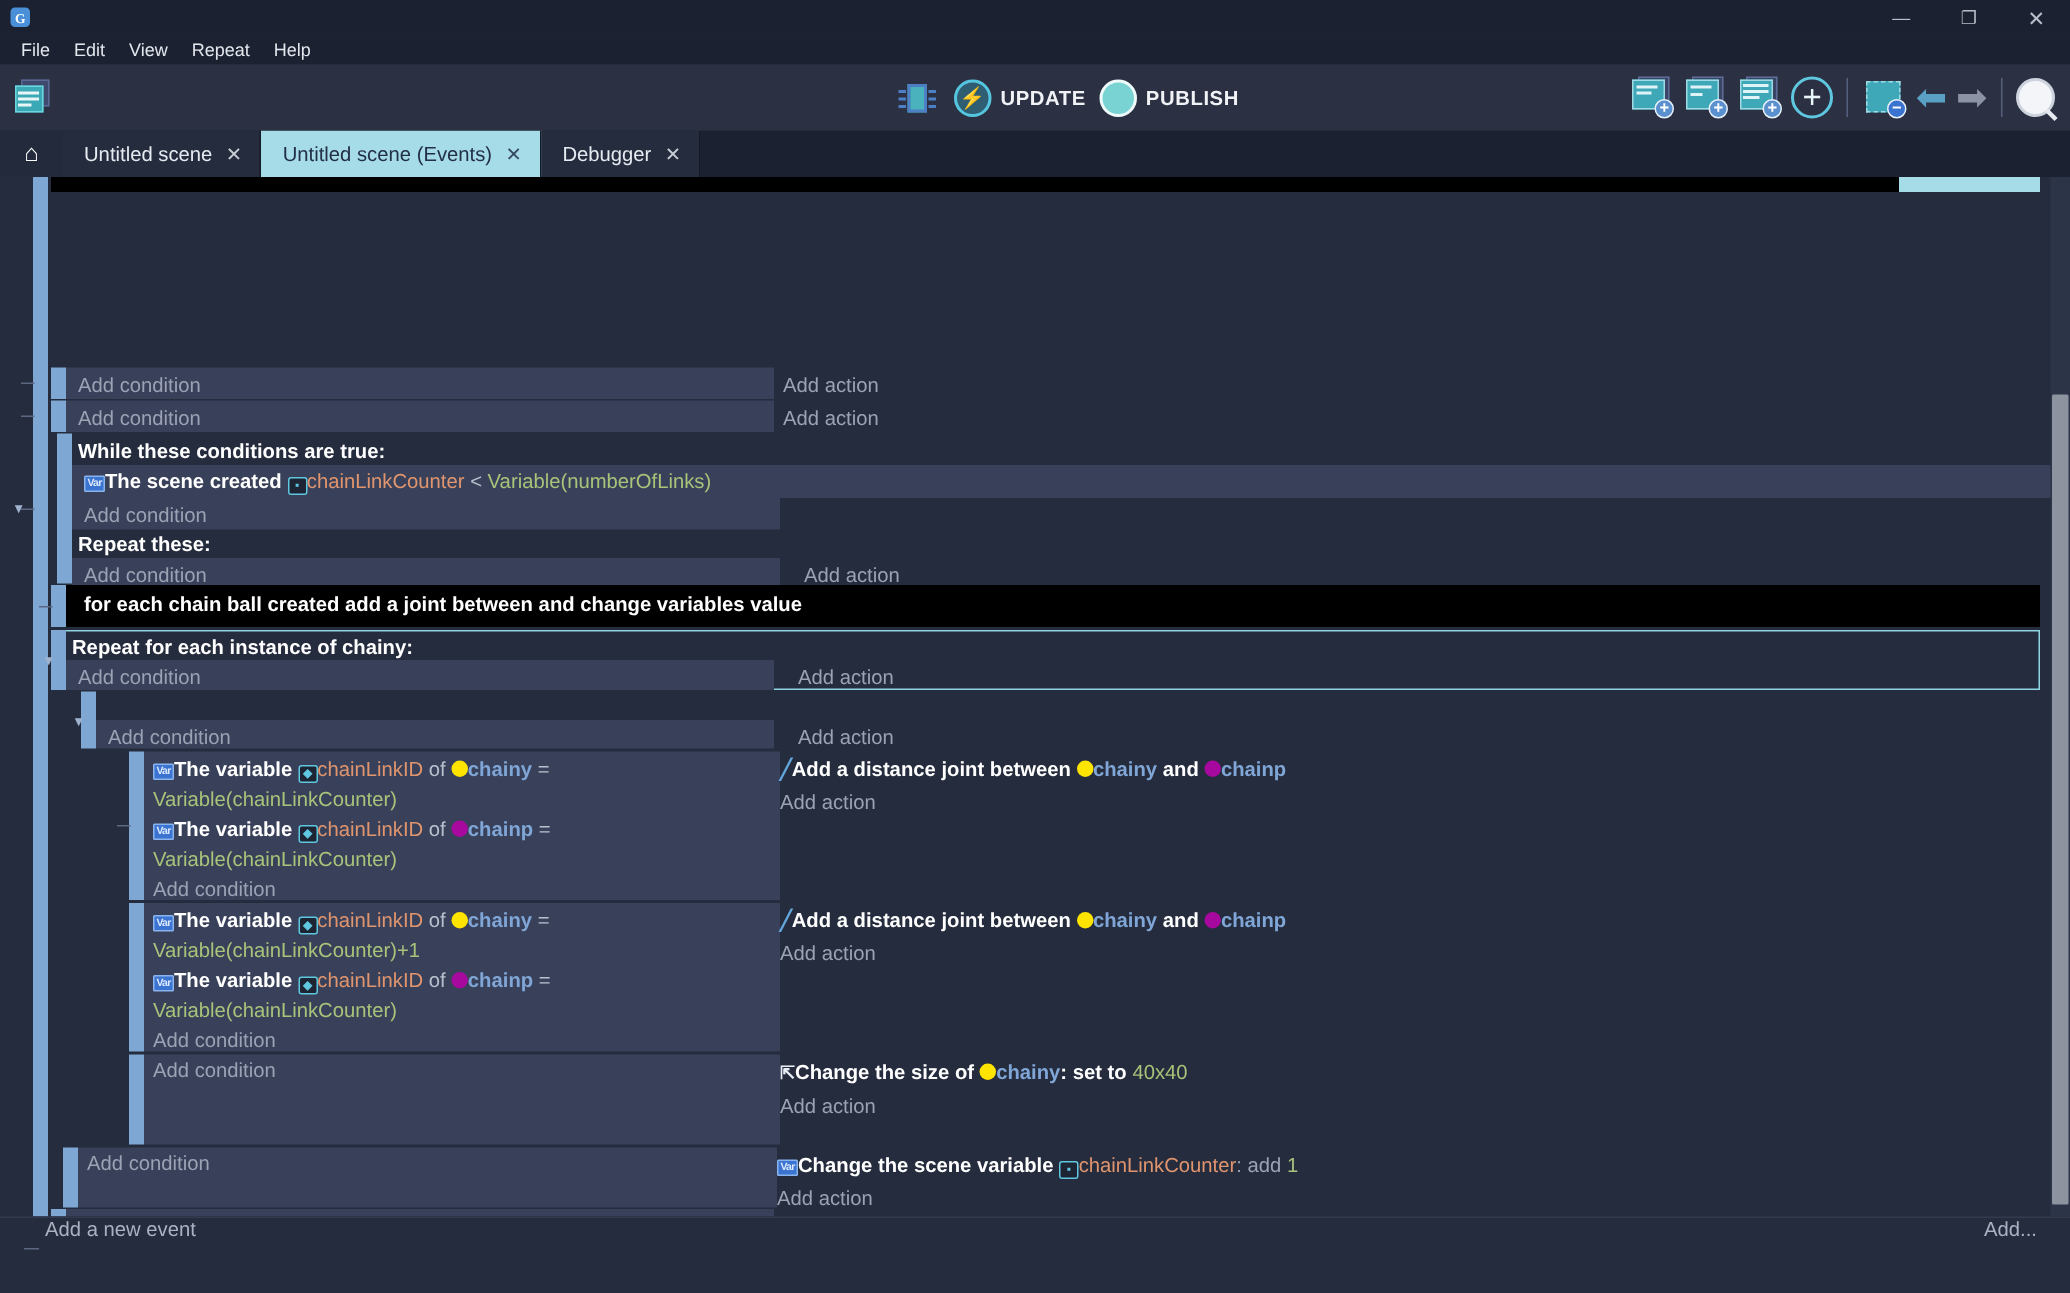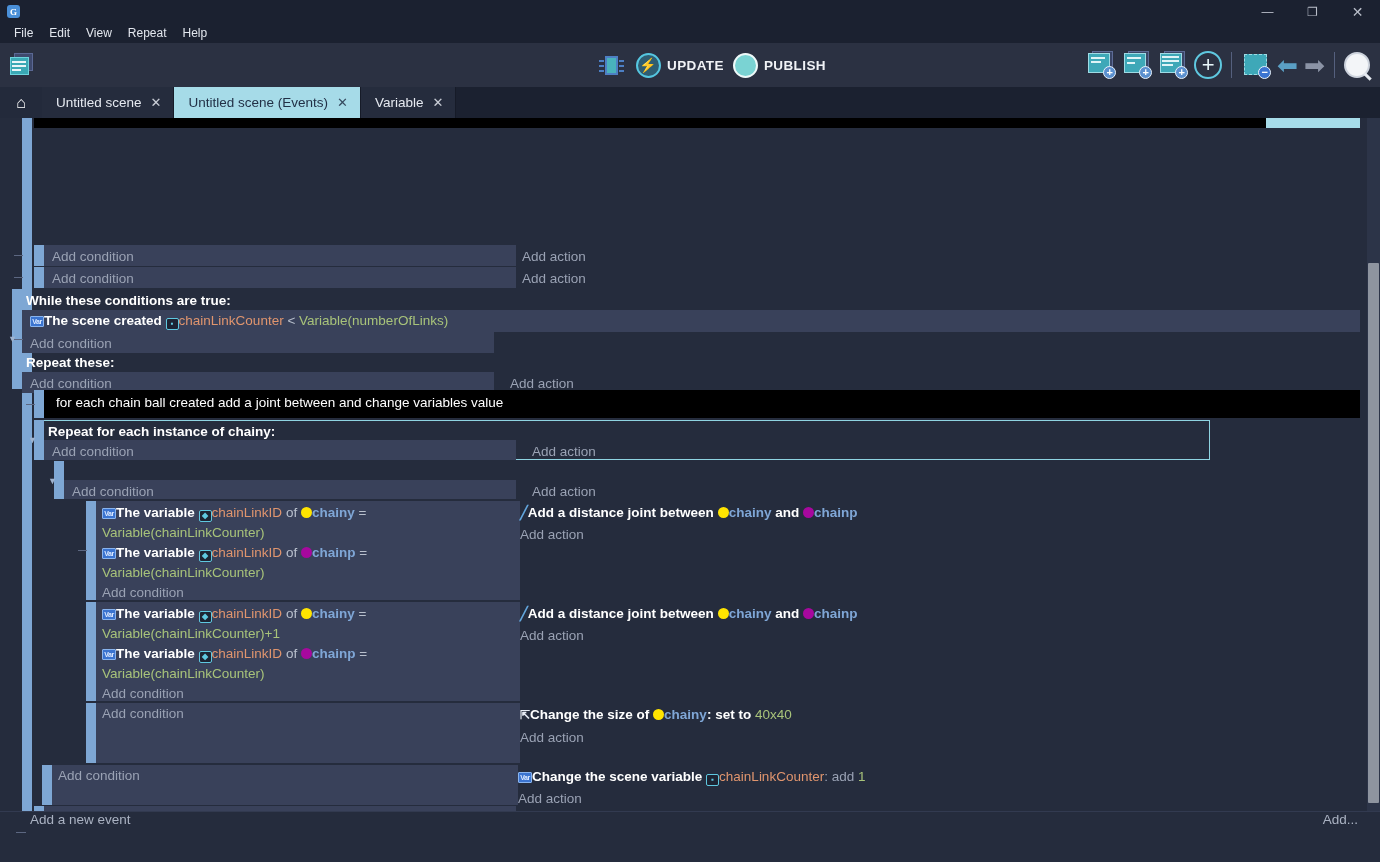--- a/index.html
+++ b/index.html
@@ -157,21 +157,21 @@
     border-radius:2px;color:#5fc8e0;font-size:8px;line-height:10px;text-align:center;
     vertical-align:-1px;
   }
   .dot{display:inline-block;width:11px;height:11px;border-radius:50%;vertical-align:-1px;}
   .dot.y{background:#ffe400;}
   .dot.p{background:#a7089e;}
   .jicon{color:#63a6dd;font-size:13px;font-weight:bold;}
   .sicon{color:#e8edf5;font-size:12px;}
 
   .comment{
-    background:#000000;color:#ffffff;font-size:13.5px;font-weight:400;
+    background:#000000;color:#ffffff;font-size:13.5px;font-weight:700;
     padding:4px 0 4px 12px;line-height:18px;
   }
 
   .sel{outline:1.5px solid #8fd4e2;outline-offset:-1px;}
 
   .collapse{
     position:absolute;color:#9fb3cf;font-size:9px;
   }
   .tline{position:absolute;background:#5c6781;}
 
@@ -291,21 +291,21 @@
   </div>
   <div class="tab">
     <span>Untitled scene</span>
     <span class="x">✕</span>
   </div>
   <div class="tab active">
     <span>Untitled scene (Events)</span>
     <span class="x">✕</span>
   </div>
   <div class="tab">
-    <span>Variable</span>
+    <span>Debugger</span>
     <span class="x">✕</span>
   </div>
 </div>
 
 <div id="sheet">
 
   <div style="position:absolute;left:34px;top:0;width:1326px;height:10px;background:#000;"></div>
   <div style="position:absolute;left:1266px;top:0;width:94px;height:10px;background:#a6dbe8;"></div>
 
   <div class="spine" style="left:22px;top:0;height:716px;background:#7ea7d4;"></div>
@@ -317,21 +317,21 @@
   </div>
   <div class="tline" style="left:14px;top:137px;width:9px;height:1px;"></div>
 
   <div style="position:absolute;left:34px;top:149px;width:1326px;height:21px;">
     <div class="spine" style="left:0;top:0;height:21px;"></div>
     <div class="ccell" style="position:absolute;left:10px;top:0;width:472px;height:21px;">Add condition</div>
     <div class="acell" style="position:absolute;left:484px;top:0;">Add action</div>
   </div>
   <div class="tline" style="left:14px;top:159px;width:9px;height:1px;"></div>
 
-  <div style="position:absolute;left:12px;top:171px;width:1338px;height:100px;">
+  <div style="position:absolute;left:38px;top:171px;width:1338px;height:100px;">
     <div class="spine" style="left:0;top:0;height:100px;"></div>
 
     <div class="etitle" style="position:absolute;left:10px;top:1px;">While these conditions are true:</div>
 
     <div style="position:absolute;left:10px;top:21px;width:1338px;height:22px;background:#39415a;">
       <div class="ctext" style="padding:1px 0 0 8px;">
         <span class="vbadge">Var</span><span>The scene created</span>
         <span class="vbadge2">▪</span><span class="varname">chainLinkCounter</span>
         <span class="opr">&lt;</span>
         <span class="expr">Variable(numberOfLinks)</span>
@@ -351,21 +351,21 @@
   </div>
   <div class="collapse" style="left:8px;top:216px;">▼</div>
   <div class="tline" style="left:14px;top:221px;width:9px;height:1px;"></div>
 
   <div style="position:absolute;left:34px;top:272px;width:1326px;height:28px;">
     <div class="spine" style="left:0;top:0;height:28px;"></div>
     <div class="comment" style="position:absolute;left:10px;top:0;width:1316px;height:28px;">for each chain ball created add a joint between and change variables value</div>
   </div>
   <div class="tline" style="left:26px;top:286px;width:9px;height:1px;"></div>
 
-  <div class="sel" style="position:absolute;left:34px;top:302px;width:1176px;height:40px;">
+  <div class="sel" style="position:absolute;left:34px;top:302px;width:1326px;height:40px;">
     <div class="spine" style="left:0;top:0;height:40px;"></div>
     <div class="etitle" style="position:absolute;left:10px;top:1px;">Repeat for each instance of chainy:</div>
     <div style="position:absolute;left:10px;top:20px;width:1316px;height:20px;">
       <div class="ccell" style="position:absolute;left:0;top:0;width:472px;height:20px;">Add condition</div>
       <div class="acell" style="position:absolute;left:484px;top:0;">Add action</div>
     </div>
   </div>
   <div class="collapse" style="left:28px;top:317px;">▼</div>
 
   <div style="position:absolute;left:54px;top:343px;width:1306px;height:38px;">

